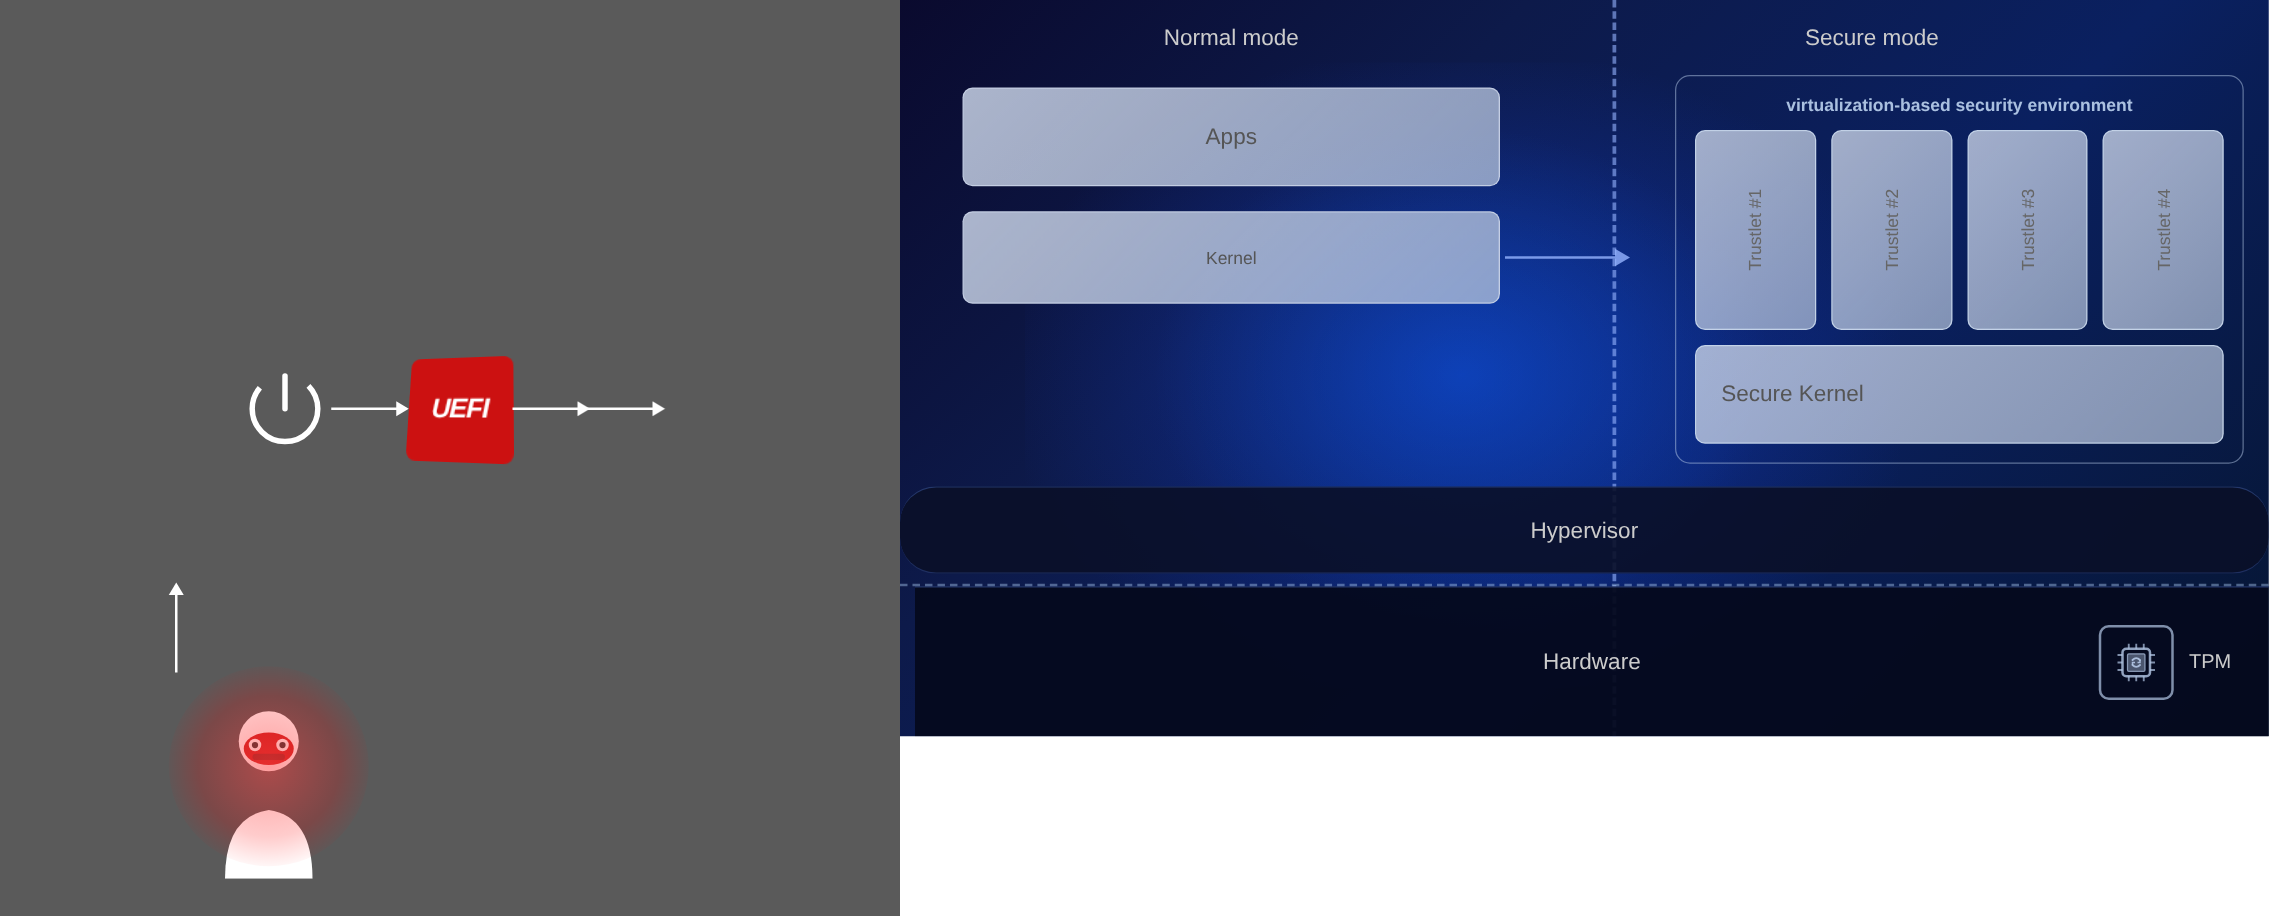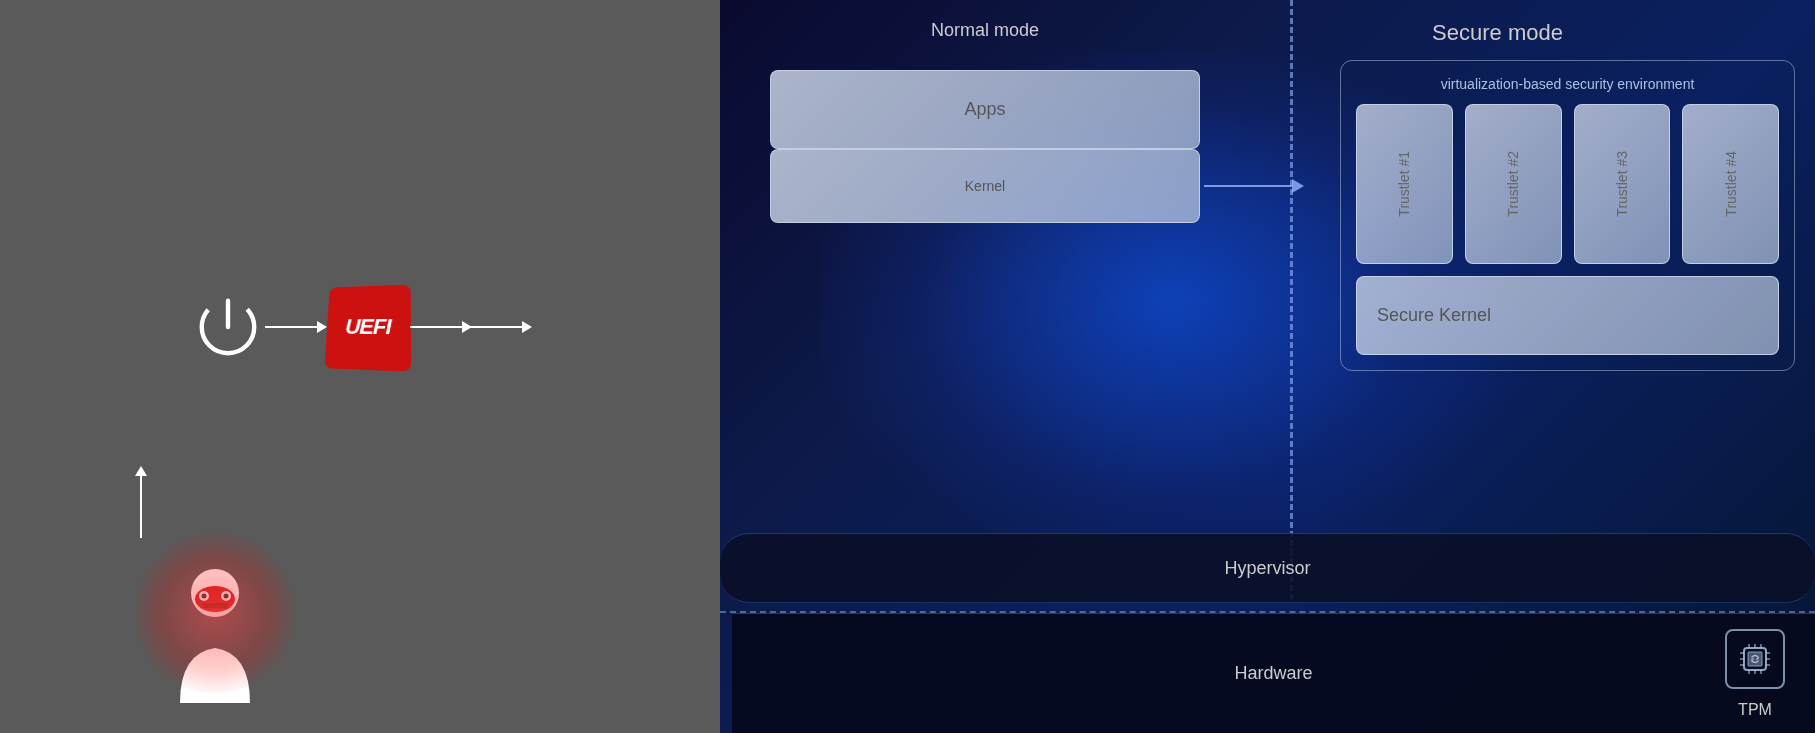--- a/index.html
+++ b/index.html
@@ -163,21 +163,21 @@
       border-left: 6px solid transparent;
       border-right: 6px solid transparent;
       border-bottom: 10px solid white;
       position: absolute;
       top: -2px;
     }
 
     
     .right-panel {
       flex: 1;
-      height: 733px;
+      height: 589px;
       background: linear-gradient(135deg, #0a0a2e 0%, #0d1a4a 30%, #0a2060 60%, #061530 100%);
       position: relative;
       overflow: hidden;
     }
 
     
     .right-panel::before {
       content: '';
       position: absolute;
       width: 700px;
@@ -213,21 +213,21 @@
       color: #ccc;
       font-size: 18px;
       font-weight: 400;
       text-align: center;
       width: 430px;
       margin-left: 50px;
     }
 
     .secure-mode-label {
       color: #ccc;
-      font-size: 22px;
+      font-size: 18px;
       font-weight: 400;
       text-align: center;
       flex: 1;
       margin-right: 20px;
     }
 
     
     .divider {
       position: absolute;
       top: 0;
@@ -239,20 +239,21 @@
     }
 
     
     .normal-col {
       position: absolute;
       left: 50px;
       top: 70px;
       width: 430px;
       display: flex;
       flex-direction: column;
+      gap: 20px;
       z-index: 5;
     }
 
     .layer-box {
       background: linear-gradient(135deg, rgba(200,210,230,0.85) 0%, rgba(180,195,220,0.75) 100%);
       border: 1px solid rgba(200,210,230,0.9);
       border-radius: 8px;
       padding: 28px 20px;
       text-align: center;
       color: #555;
@@ -310,21 +311,21 @@
       border-radius: 12px;
       padding: 15px;
       z-index: 5;
     }
 
     .vbs-label {
       color: #aac0e0;
       font-size: 14px;
       text-align: center;
       margin-bottom: 12px;
-      font-weight: 400;
+      font-weight: 700;
     }
 
     .trustlets-row {
       display: flex;
       gap: 12px;
       margin-bottom: 12px;
     }
 
     .trustlet-box {
       flex: 1;
@@ -406,21 +407,20 @@
       left: 50%;
       transform: translateX(-50%);
     }
 
     .tpm-section {
       position: absolute;
       right: 30px;
       display: flex;
       align-items: center;
       gap: 12px;
-      flex-direction: column;
     }
 
     .tpm-icon {
       width: 60px;
       height: 60px;
       border: 2px solid rgba(180,200,230,0.7);
       border-radius: 8px;
       display: flex;
       align-items: center;
       justify-content: center;

